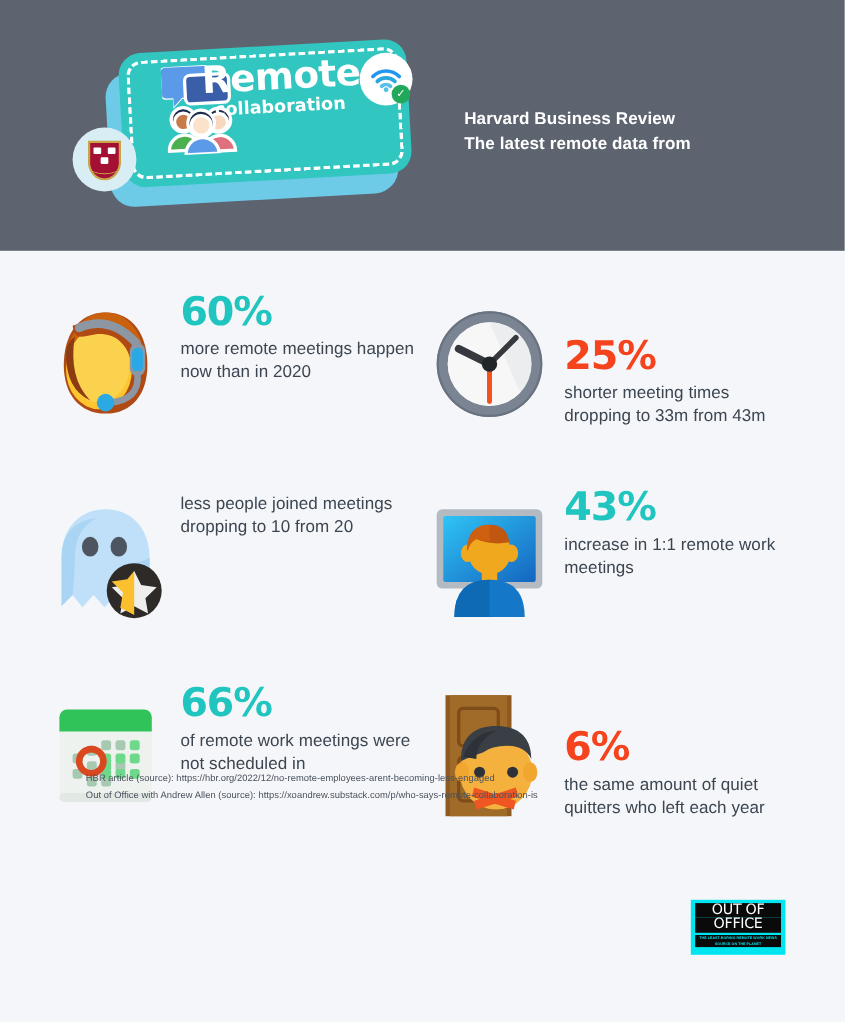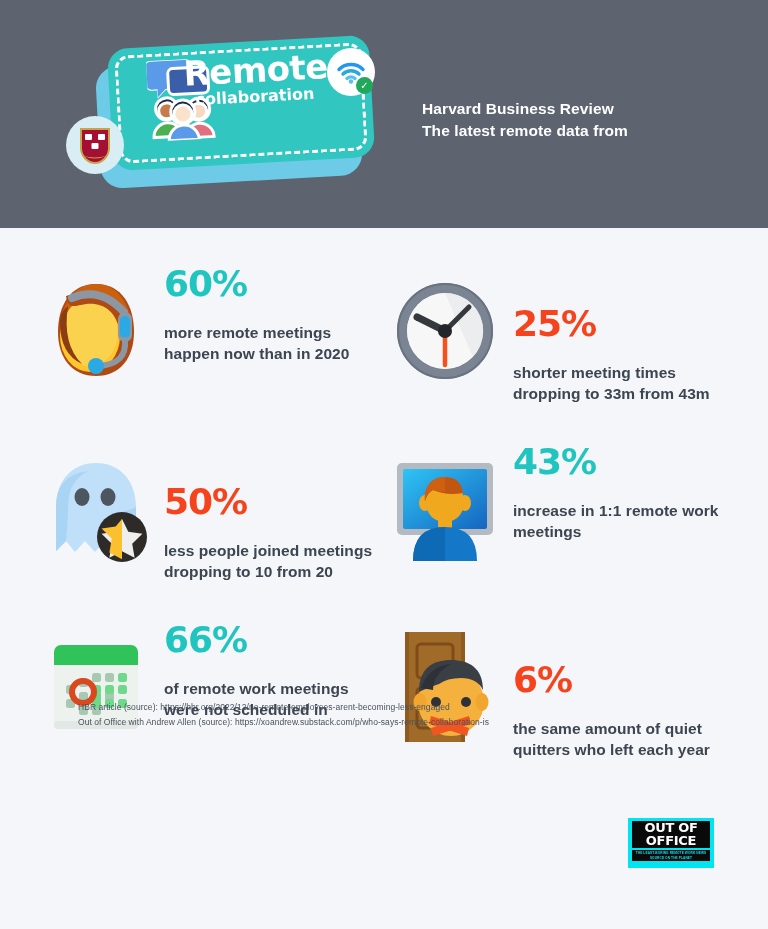--- a/index.html
+++ b/index.html
@@ -193,26 +193,25 @@
   .stat-pct {
     font-family: "DejaVu Sans", sans-serif;
     font-size: 36px;
     font-weight: 700;
     line-height: 1.02;
     letter-spacing: -1px;
   }
   .stat-pct.teal  { color: #1fc5be; }
   .stat-pct.red   { color: #f5441d; margin-top: 40px; }
   .stat-desc {
-    margin-top: 19px;
+    margin-top: 4px;
     font-size: 15.5px;
     color: #3c4550;
     line-height: 1.38;
     letter-spacing: 0.05px;
-    font-weight: bold;
   }
   .sources {
     position: absolute;
     left: 78px;
     top: 700px;
     font-size: 8.5px;
     color: #4a515c;
     line-height: 1.75;
     letter-spacing: 0.05px;
   }
@@ -228,21 +227,21 @@
     display: flex;
     flex-direction: column;
     align-items: center;
     justify-content: flex-start;
     padding: 3px 4px 2px 4px;
   }
   .ooo-row {
     background: #0a0a0a;
     color: #ffffff;
     font-family: "DejaVu Sans", sans-serif;
-    font-weight: 700;
+    font-weight: 400;
     font-size: 13px;
     line-height: 1.03;
     letter-spacing: -0.3px;
     padding: 0 3px;
     width: 100%;
     text-align: center;
   }
   .ooo-tag {
     margin-top: 2px;
     background: #0a0a0a;
@@ -382,21 +381,20 @@
           <path d="M26 52 q0 -26 20 -36 q-32 4 -32 36 l0 44 l10 -10 q2 -18 2 -34 z" fill="#a9d4f3"></path>
           <path d="M70 58 q4 20 8 36 l4 -8 l12 10 l0 -44 q-12 6 -24 6 z" fill="#a9d4f3"></path>
           <ellipse cx="40" cy="42" rx="7.5" ry="9" fill="#4d5560"></ellipse>
           <ellipse cx="66" cy="42" rx="7.5" ry="9" fill="#4d5560"></ellipse>
           <circle cx="80" cy="82" r="25" fill="#2e2a28"></circle>
           <path d="M80 64 l6.3 12.8 l14.1 2 l-10.2 10 l2.4 14 l-12.6 -6.6 l-12.6 6.6 l2.4 -14 l-10.2 -10 l14.1 -2 z" fill="#eeeeee"></path>
           <path d="M80 64 l0 40.2 l-12.6 -6.6 l2.4 -14 l-10.2 -10 l14.1 -2 z" fill="#fbc02d"></path>
         </svg>
       </div>
       <div class="stat-body">
-        <div class="stat-pct red">50%</div>
         <div class="stat-desc">less people joined meetings dropping to 10 from 20</div>
       </div>
     </div>
 
     <div class="stat">
       <div class="stat-icon">
         <svg width="108" height="104" viewBox="0 0 108 104">
           <defs>
             <linearGradient id="scr" x1="0" y1="0" x2="1" y2="1">
               <stop offset="0" stop-color="#2fc4f5"></stop>

